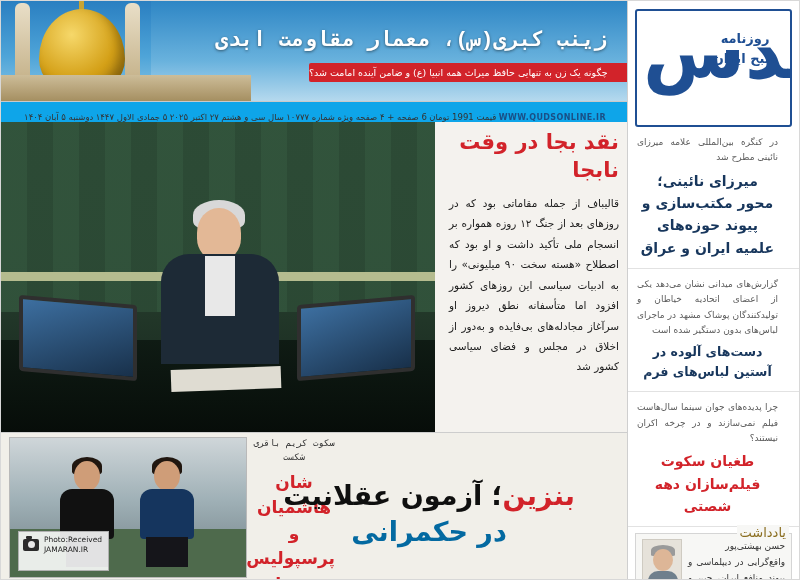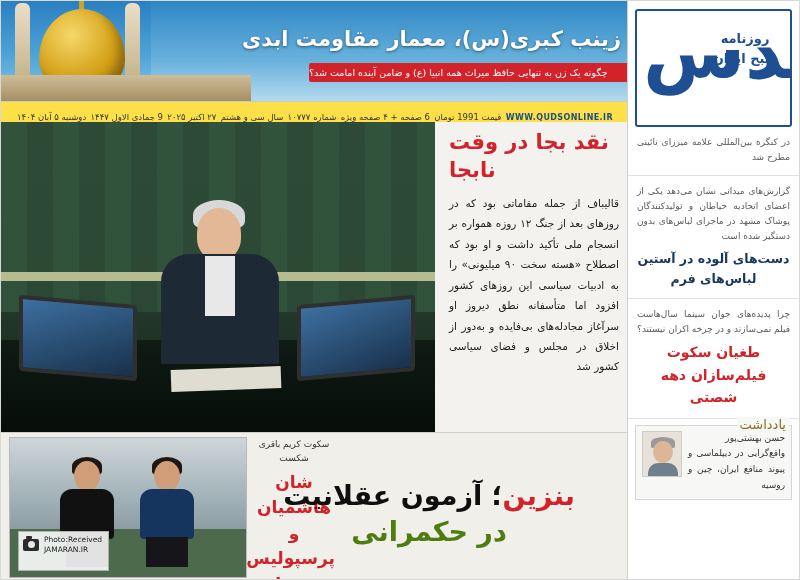--- a/index.html
+++ b/index.html
@@ -68,54 +68,55 @@
     background: linear-gradient(180deg,#cdbd99,#a58f61);
   }
   .sky-band {
     position: absolute;
     left: 150px; top: 0;
     width: 478px; height: 100px;
     background: linear-gradient(180deg,#2e86c5 0%, #69b2dd 60%, #b5d9ee 100%);
   }
   .masthead-title {
     position: absolute;
-    right: 8px; top: 26px;
+    right: 22px; top: 26px;
     color: #ffffff;
     font-size: 21px;
     font-weight: bold;
     text-shadow: 0 1px 3px rgba(0,0,0,.5);
     letter-spacing: .3px;
     direction: rtl;
+    font-family: Liberation Mono, monospace;
   }
   .masthead-sub {
     position: absolute;
     right: 0; top: 62px;
     width: 320px; height: 19px;
     background: #d2232a;
     color: #fff;
     font-size: 9.5px;
     line-height: 19px;
     text-align: left;
     direction: rtl;
     border-radius: 2px 0 0 2px;
   }
 
   
   .info-strip {
     position: absolute;
     left: 0; top: 100px;
     width: 628px; height: 32px;
-    background: #fde047;
+    background: #0ea5e9;
     border-bottom: 1px solid #c9c9c9;
     border-top: 1px solid #c9c9c9;
     display: flex;
     flex-direction: row-reverse;
     align-items: center;
     justify-content: space-between;
-    padding: 0 16px;
+    padding: 0 23px;
     font-size: 8.5px;
     color: #333;
     direction: rtl;
   }
   .info-strip .site {
     direction: ltr;
     font-size: 8px;
     color: #1a4f86;
     font-weight: bold;
     letter-spacing: .4px;
@@ -133,21 +134,21 @@
     position: absolute;
     right: 0; top: 0;
     width: 188px; height: 310px;
     padding: 6px 10px 0 8px;
     direction: rtl;
   }
   .lead-headline {
     color: #d2232a;
     font-size: 21px;
     font-weight: bold;
-    text-align: left;
+    text-align: right;
     line-height: 1.35;
     margin-bottom: 8px;
   }
   .lead-body {
     color: #1d1d1d;
     font-size: 10.5px;
     line-height: 1.95;
     text-align: justify;
   }
   .lead-photo {
@@ -236,31 +237,31 @@
   .bottom-headline {
     position: absolute;
     right: 8px; top: 45px;
     width: 384px;
     direction: rtl;
     text-align: center;
     line-height: 1.35;
   }
   .bottom-headline .l1 { color: #0f0f0f; font-size: 27px; font-weight: bold; }
   .bottom-headline .l1 .hl { color: #d2232a; }
-  .bottom-headline .l2 { color: #4d7c0f; font-size: 27px; font-weight: bold; }
+  .bottom-headline .l2 { color: #0369a1; font-size: 27px; font-weight: bold; }
 
   .bottom-side {
     position: absolute;
     left: 252px; top: 4px;
     width: 82px;
     direction: rtl;
     text-align: center;
   }
   .bottom-side .kicker {
-    font-size: 9px; color: #333; line-height: 1.6; margin-bottom: 4px;
+    font-size: 9px; color: #333; line-height: 1.6; margin-bottom: 4px; font-family: Liberation Mono, monospace;
   }
   .bottom-side .big {
     font-size: 17px; color: #d2232a; font-weight: bold; line-height: 1.5;
   }
   .bottom-photo {
     position: absolute;
     left: 8px; top: 4px;
     width: 238px; height: 141px;
     background: linear-gradient(180deg,#cfd6d9 0%, #9fb0b6 45%, #6d7c81 100%);
     overflow: hidden;
@@ -343,21 +344,21 @@
     right: 8px; top: 18px;
     width: 74px;
     text-align: center;
     color: #1f4f93;
     font-size: 13px;
     font-weight: bold;
     line-height: 1.5;
   }
 
   .side-item {
-    padding: 8px 9px 9px 9px;
+    padding: 8px 21px 9px 9px;
     border-bottom: 1px solid #e2e2e2;
   }
   .side-kicker {
     font-size: 9px; color: #5a5a5a; line-height: 1.7; text-align: justify;
   }
   .side-title {
     font-size: 14px; color: #1f4f93; font-weight: bold; line-height: 1.6;
     margin-top: 4px; text-align: center;
   }
   .side-title.red { color: #d2232a; }
@@ -411,21 +412,21 @@
         <div class="dome-spire"></div>
         <div class="dome-gold"></div>
         <div class="mosque-base"></div>
       </div>
       <div class="masthead-title">زینب کبری(س)، معمار مقاومت ابدی</div>
       <div class="masthead-sub">چگونه یک زن به تنهایی حافظ میراث همه انبیا (ع) و ضامن آینده امامت شد؟</div>
     </div>
 
     <div class="info-strip">
       <span class="seg">دوشنبه ۵ آبان ۱۴۰۴</span>
-      <span class="seg">9 جمادی الاول ۱۴۴۷</span>
+      <span class="seg">۵ جمادی الاول ۱۴۴۷</span>
       <span class="seg">۲۷ اکتبر ۲۰۲۵</span>
       <span class="seg">سال سی و هشتم</span>
       <span class="seg">شماره ۱۰۷۷۷</span>
       <span class="seg">6 صفحه + ۴ صفحه ویژه</span>
       <span class="seg">قیمت 1991 تومان</span>
       <span class="site">WWW.QUDSONLINE.IR</span>
     </div>
 
     <div class="lead-wrap">
       <div class="lead-photo">
@@ -491,20 +492,21 @@
 
   <div class="side-col">
 
     <div class="logo-box">
       <div class="logo-word">قدس</div>
       <div class="logo-sub">روزنامه صبح ایران</div>
     </div>
 
     <div class="side-item">
       <div class="side-kicker">در کنگره بین‌المللی علامه میرزای نائینی مطرح شد</div>
+      <div class="side-title dark">میرزای نائینی؛ محور مکتب‌سازی و پیوند حوزه‌های علمیه ایران و عراق</div>
     </div>
 
     <div class="side-item">
       <div class="side-kicker">گزارش‌های میدانی نشان می‌دهد یکی از اعضای اتحادیه خیاطان و تولیدکنندگان پوشاک مشهد در ماجرای لباس‌های بدون دستگیر شده است</div>
       <div class="side-title dark sm">دست‌های آلوده در آستین لباس‌های فرم</div>
     </div>
 
     <div class="side-item">
       <div class="side-kicker">چرا پدیده‌های جوان سینما سال‌هاست فیلم نمی‌سازند و در چرخه اکران نیستند؟</div>
       <div class="side-title red">طغیان سکوت فیلم‌سازان دهه شصتی</div>

